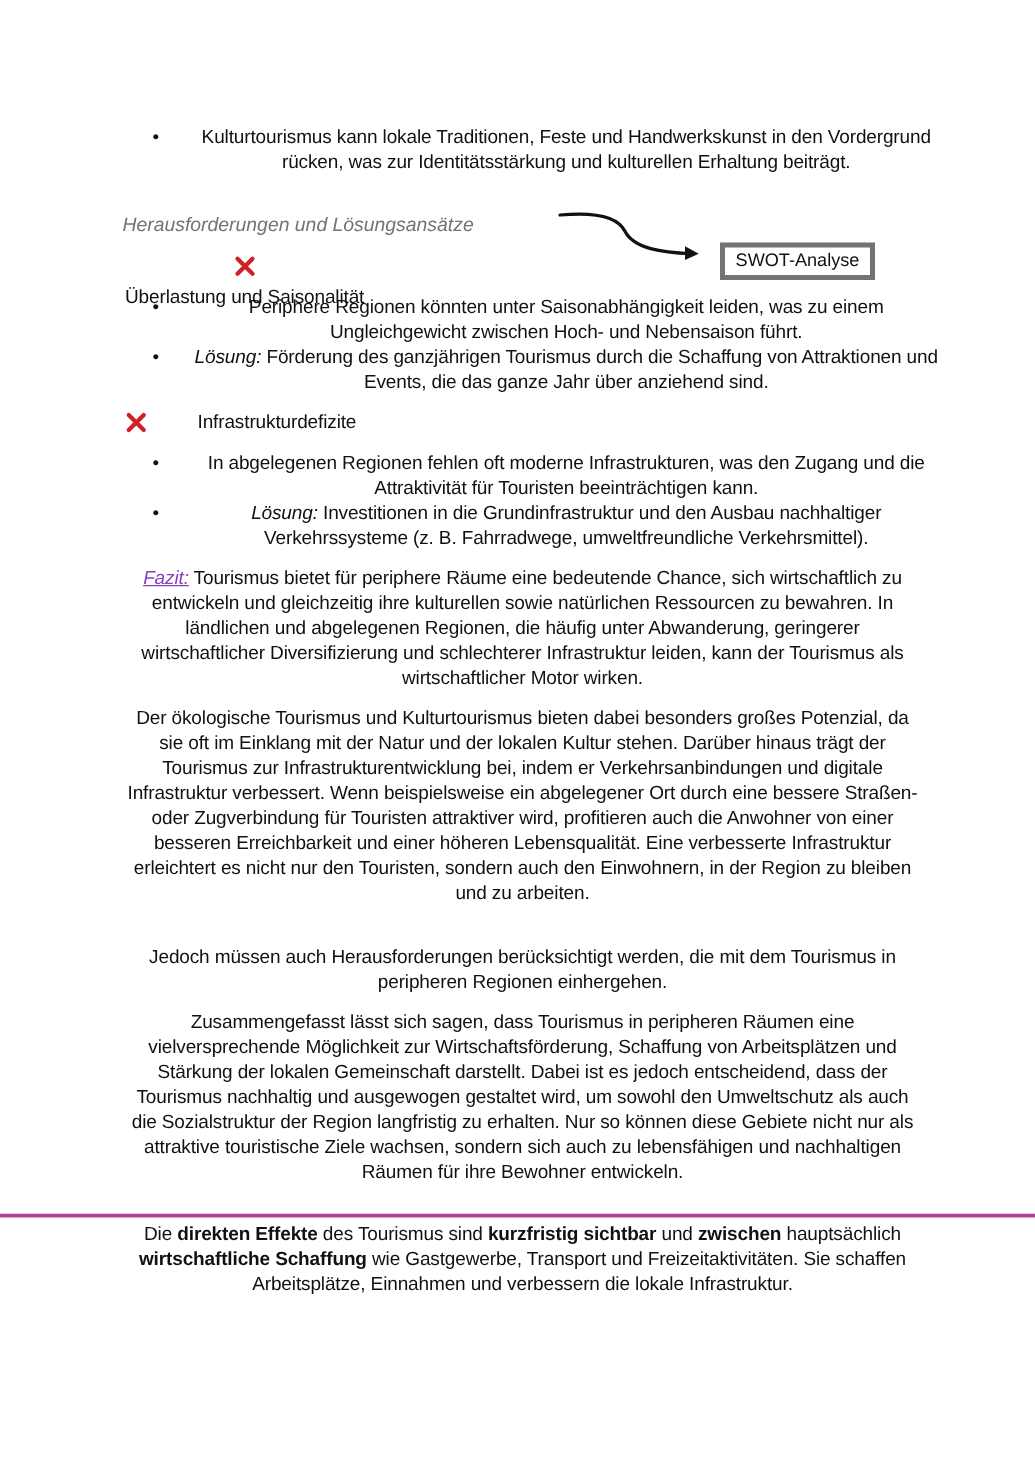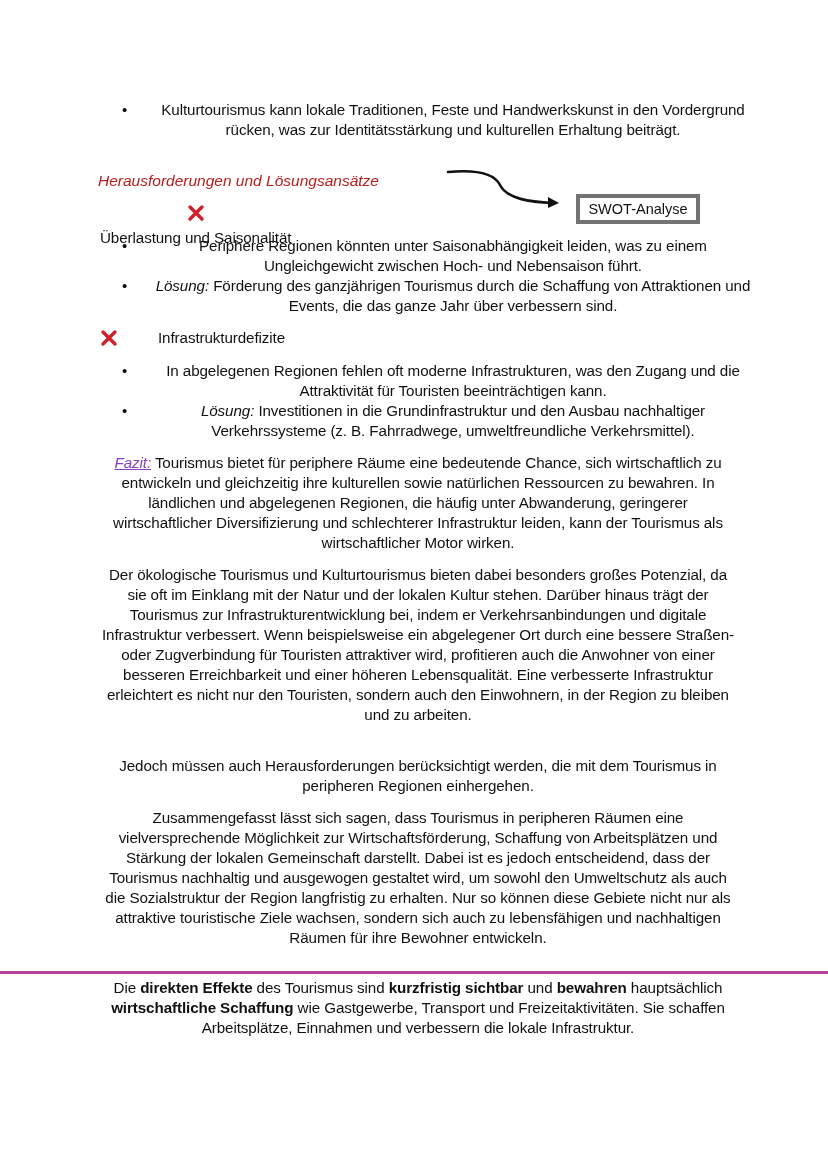--- a/index.html
+++ b/index.html
@@ -10,21 +10,21 @@
   }
   .page { position: absolute; left: 0; top: 0; width: 828px; height: 1171px; text-align: center; }
   .text { font-size: 15.2px; line-height: 20px; letter-spacing: -0.1px; }
   ul.bullets { list-style: none; margin: 0; padding: 0; }
   ul.bullets li { position: relative; padding-left: 50px; }
   ul.bullets li::before {
     content: "•"; position: absolute; left: 24px; top: 0; font-size: 15px;
   }
   .section-heading {
     position: absolute; left: 98px; top: 171px;
-    color: #b91c1c; font-style: italic; font-size: 15.5px; line-height: 20px;
+    color: #737373; font-style: italic; font-size: 15.5px; line-height: 20px;
   }
   .x-heading { position: absolute; left: 100px; display: flex; align-items: center; gap: 6px; }
   .x-icon { width: 18px; height: 18px; display: inline-block; }
   .swot-box {
     position: absolute; left: 576px; top: 194px; width: 124px; height: 30px;
     border: 4px solid #737373; box-sizing: border-box;
     font-size: 14.5px; display: flex; align-items: center; justify-content: center;
     color: #111;
   }
   .arrow { position: absolute; left: 445px; top: 165px; }
@@ -60,21 +60,21 @@
 
   <div class="x-heading text" style="top:204px;flex-direction:column;">
     <svg class="x-icon" viewBox="0 0 18 18">
       <path d="M3 3 L15 15 M15 3 L3 15" stroke="#d0202a" stroke-width="3.4" stroke-linecap="round"></path>
     </svg>
     <span>Überlastung und Saisonalität</span>
   </div>
   <div class="block text" style="top:236px; width:660px;">
     <ul class="bullets">
       <li>Periphere Regionen könnten unter Saisonabhängigkeit leiden, was zu einem Ungleichgewicht zwischen Hoch- und Nebensaison führt.</li>
-      <li><span class="loesung">Lösung</span><span class="loesung">:</span><span> Förderung des ganzjährigen Tourismus durch die Schaffung von Attraktionen und Events, die das ganze Jahr über verbessern sind.</span></li>
+      <li><span class="loesung">Lösung</span><span class="loesung">:</span><span> Förderung des ganzjährigen Tourismus durch die Schaffung von Attraktionen und Events, die das ganze Jahr über anziehend sind.</span></li>
     </ul>
   </div>
 
   <div class="x-heading text" style="top:328px;gap:40px;">
     <svg class="x-icon" viewBox="0 0 18 18">
       <path d="M3 3 L15 15 M15 3 L3 15" stroke="#d0202a" stroke-width="3.4" stroke-linecap="round"></path>
     </svg>
     <span>Infrastrukturdefizite</span>
   </div>
   <div class="block text" style="top:361px; width:660px;">
@@ -85,15 +85,15 @@
   </div>
 
   <p class="block text" style="top:453px;"><span class="fazit-label">Fazit:</span><span> Tourismus bietet für periphere Räume eine bedeutende Chance, sich wirtschaftlich zu entwickeln und gleichzeitig ihre kulturellen sowie natürlichen Ressourcen zu bewahren. In ländlichen und abgelegenen Regionen, die häufig unter Abwanderung, geringerer wirtschaftlicher Diversifizierung und schlechterer Infrastruktur leiden, kann der Tourismus als wirtschaftlicher Motor wirken.</span></p>
 
   <p class="block text" style="top:565px;">Der ökologische Tourismus und Kulturtourismus bieten dabei besonders großes Potenzial, da sie oft im Einklang mit der Natur und der lokalen Kultur stehen. Darüber hinaus trägt der Tourismus zur Infrastrukturentwicklung bei, indem er Verkehrsanbindungen und digitale Infrastruktur verbessert. Wenn beispielsweise ein abgelegener Ort durch eine bessere Straßen- oder Zugverbindung für Touristen attraktiver wird, profitieren auch die Anwohner von einer besseren Erreichbarkeit und einer höheren Lebensqualität. Eine verbesserte Infrastruktur erleichtert es nicht nur den Touristen, sondern auch den Einwohnern, in der Region zu bleiben und zu arbeiten.</p>
   <p class="block text" style="top:756px;">Jedoch müssen auch Herausforderungen berücksichtigt werden, die mit dem Tourismus in peripheren Regionen einhergehen.</p>
   <p class="block text" style="top:808px;">Zusammengefasst lässt sich sagen, dass Tourismus in peripheren Räumen eine vielversprechende Möglichkeit zur Wirtschaftsförderung, Schaffung von Arbeitsplätzen und Stärkung der lokalen Gemeinschaft darstellt. Dabei ist es jedoch entscheidend, dass der Tourismus nachhaltig und ausgewogen gestaltet wird, um sowohl den Umweltschutz als auch die Sozialstruktur der Region langfristig zu erhalten. Nur so können diese Gebiete nicht nur als attraktive touristische Ziele wachsen, sondern sich auch zu lebensfähigen und nachhaltigen Räumen für ihre Bewohner entwickeln.</p>
 
   <div class="divider"></div>
 
-  <p class="block text" style="top:978px;"><span>Die </span><b>direkten Effekte</b><span> des Tourismus sind </span><b>kurzfristig sichtbar</b><span> und </span><b>bewahren</b><span> hauptsächlich </span><b>wirtschaftliche Schaffung</b><span> wie Gastgewerbe, Transport und Freizeitaktivitäten. Sie schaffen Arbeitsplätze, Einnahmen und verbessern die lokale Infrastruktur.</span></p>
+  <p class="block text" style="top:978px;"><span>Die </span><b>direkten Effekte</b><span> des Tourismus sind </span><b>kurzfristig sichtbar</b><span> und </span><b>zwischen</b><span> hauptsächlich </span><b>wirtschaftliche Schaffung</b><span> wie Gastgewerbe, Transport und Freizeitaktivitäten. Sie schaffen Arbeitsplätze, Einnahmen und verbessern die lokale Infrastruktur.</span></p>
 
 </div>
 
 </body></html>

